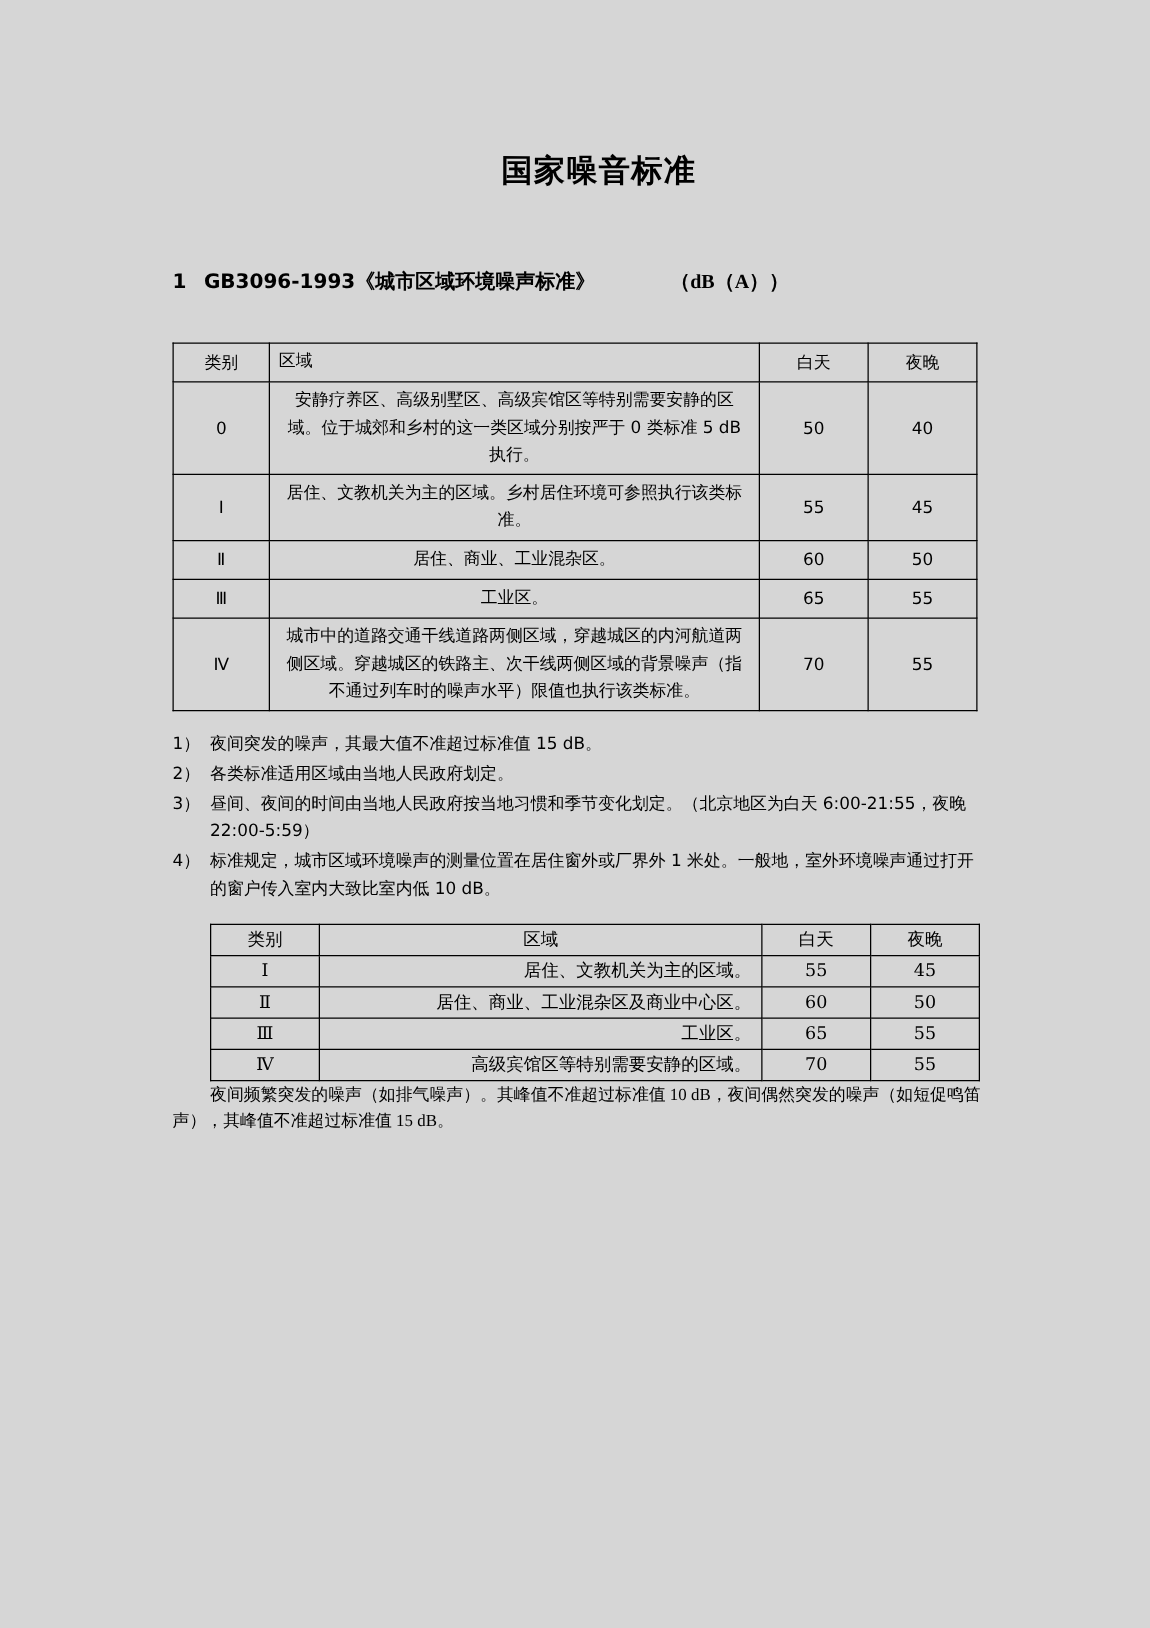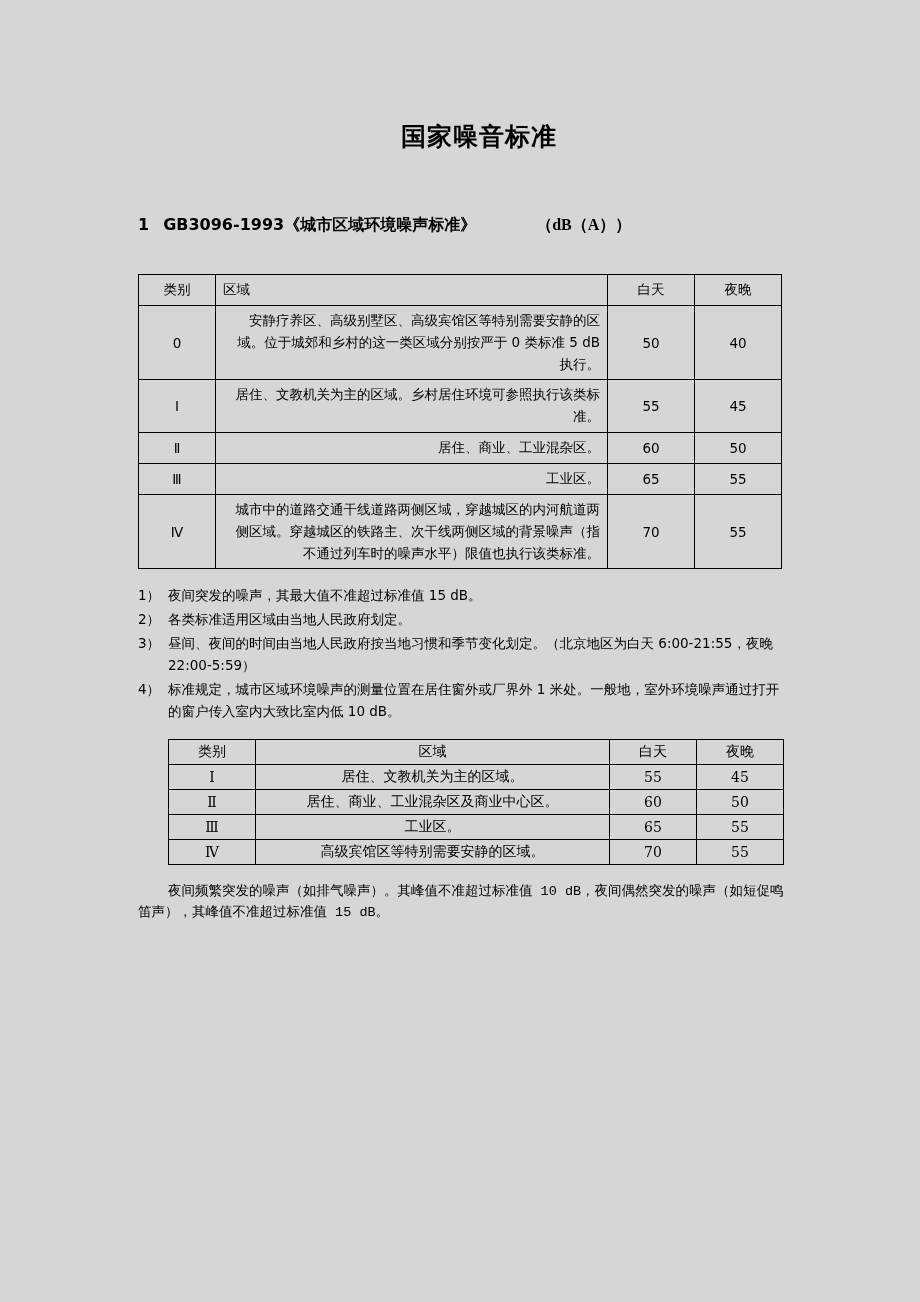--- a/index.html
+++ b/index.html
@@ -59,21 +59,21 @@
   }
   table.noise td, table.noise th {
     border: 1px solid #000;
     font-size: 13.5px;
     font-family: "DejaVu Sans", sans-serif;
     padding: 4px 7px;
     vertical-align: middle;
     font-weight: normal;
   }
   table.noise .c-cat { width: 62px; text-align: center; }
-  table.noise .c-area { text-align: right; line-height: 1.62; }
+  table.noise .c-area { text-align: center; line-height: 1.62; }
   table.noise .c-day, table.noise .c-night { width: 72px; text-align: center; }
   table.noise thead td { text-align: center; }
   table.noise thead td.c-area { text-align: left; }
 
   .notes {
     margin-top: 16px;
     font-size: 13.5px;
     font-family: "DejaVu Sans", sans-serif;
     line-height: 1.62;
     width: 652px;
@@ -105,28 +105,28 @@
     table-layout: fixed;
   }
   table.noise2 td {
     border: 1px solid #000;
     font-size: 14px;
     font-family: "DejaVu Serif", serif;
     padding: 3px 8px;
     vertical-align: middle;
   }
   table.noise2 .c2-cat { width: 70px; text-align: center; }
-  table.noise2 .c2-area { text-align: center; }
+  table.noise2 .c2-area { text-align: right; }
   table.noise2 .c2-area.center { text-align: center; }
   table.noise2 .c2-day, table.noise2 .c2-night { width: 70px; text-align: center; }
 
   .para {
-    margin-top: 16px;
+    margin-top: 0;
     font-size: 13.5px;
-    font-family: Liberation Mono, monospace;
+    font-family: Liberation Serif, serif;
     line-height: 1.62;
     width: 652px;
     text-indent: 30px;
   }
 </style>
 </head>
 <body>
 
 <div class="page">
 

